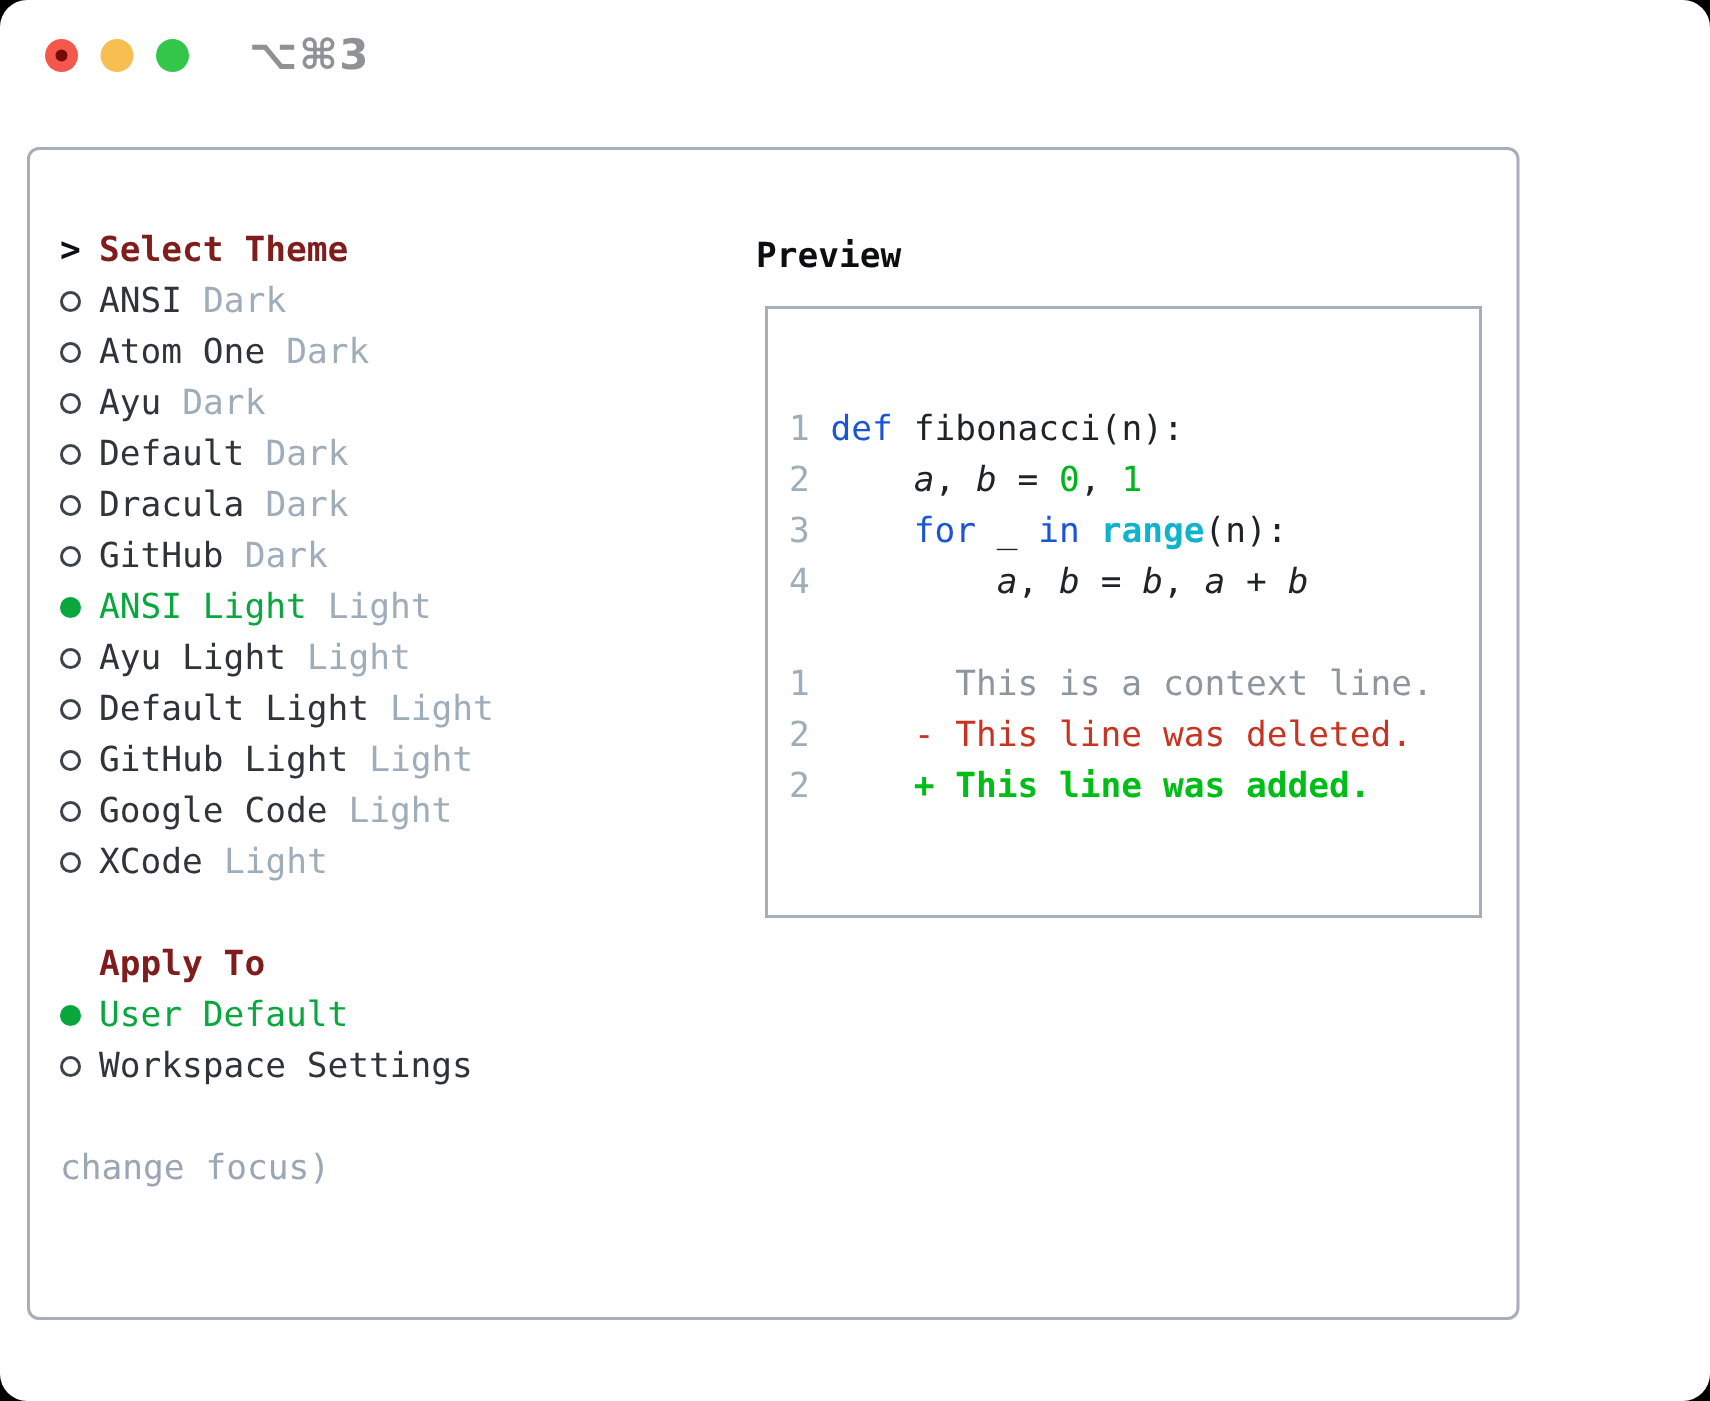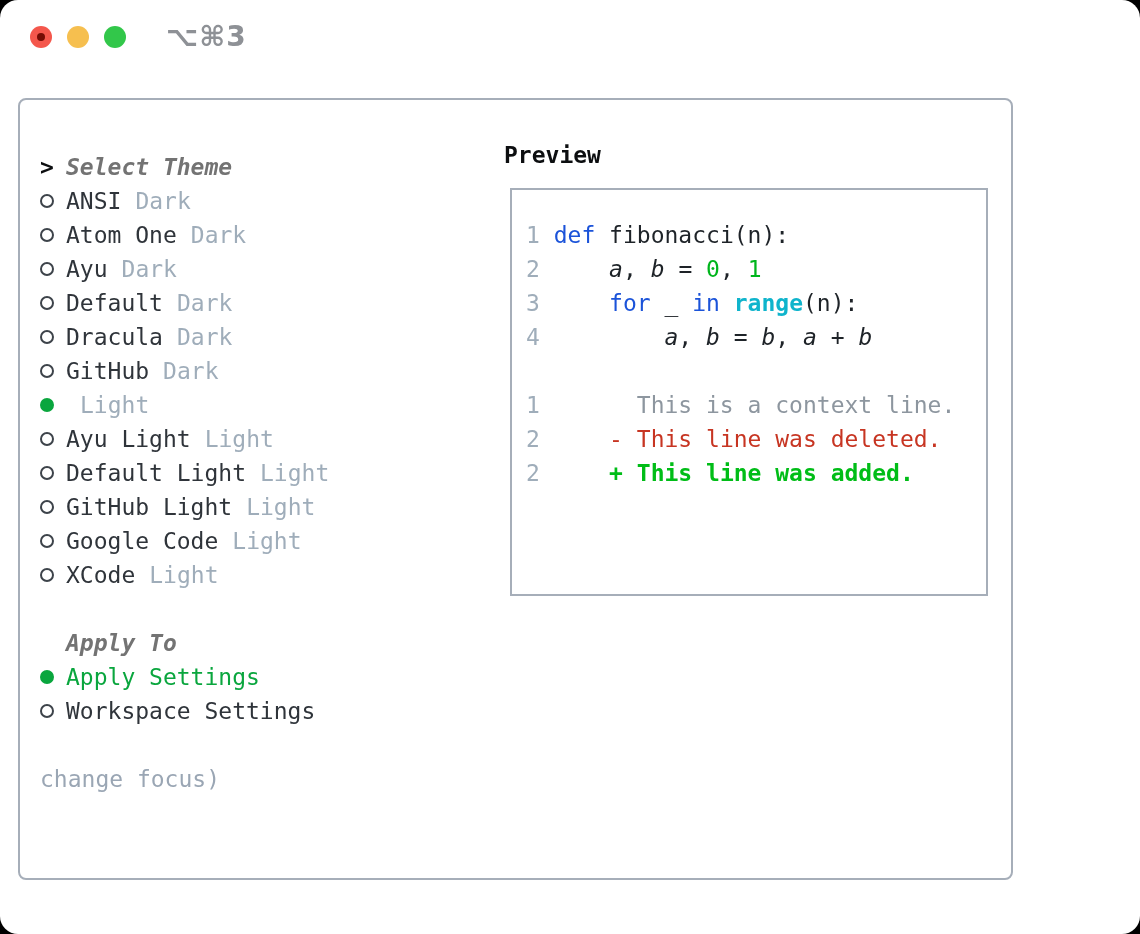--- a/index.html
+++ b/index.html
@@ -26,30 +26,30 @@
   }
   
   .left-panel{position:absolute;left:20px;top:50px;font-size:23px;line-height:34px;color:var(--text,#2f343a);}
   .row{display:flex;align-items:center;height:34px;white-space:pre;}
   .marker{width:26px;display:flex;align-items:center;flex:none;}
   .circle{width:14px;height:14px;border:2px solid #3d434a;border-radius:50%;box-sizing:border-box;}
   .row.selected .circle{background:var(--green,#0aa63e);border-color:var(--green,#0aa63e);}
   .row.selected .name{color:var(--green,#0aa63e);}
   .name{color:var(--text,#2f343a);}
   .tag{color:var(--dim,#9fadba);margin-left:14px;}
-  .hdr-text{font-weight:bold;color:#737373;font-style:italic;}
+  .hdr-text{font-weight:bold;color:#7f1d1d;}
   .pointer{width:26px;font-weight:bold;color:#0c0e10;flex:none;}
   .spacer{height:34px;}
   .hint{color:var(--hint,#9aa6b4);white-space:pre;height:34px;line-height:34px;}
   
-  .right-panel{position:absolute;left:484px;top:38px;}
+  .right-panel{position:absolute;left:484px;top:54px;}
   .preview-header{font-weight:bold;font-size:23px;line-height:34px;color:#0c0e10;}
   .preview-box{
     margin-top:16px;margin-left:6px;width:478px;height:408px;box-sizing:border-box;
-    border:2px solid var(--border,#a6aeb9);background:#fff;padding:28px 0 0 14px;overflow:hidden;
+    border:2px solid var(--border,#a6aeb9);background:#fff;padding:63px 0 0 14px;overflow:hidden;
   }
   .code-line{height:34px;line-height:34px;white-space:pre;font-size:23px;color:var(--code-text,#1e2328);}
   .tk-num{color:var(--linenum,#9fadba);}
   .tk-kw{color:var(--kw,#1b53d9);}
   .tk-fn{color:var(--fn,#0fb4cc);font-weight:bold;}
   .tk-numlit{color:var(--numlit,#00b51c);}
   .tk-var{font-style:italic;color:var(--code-text,#1e2328);}
   .tk-ctx{color:var(--ctx,#8d969f);}
   .tk-del{color:var(--del,#c73522);}
   .tk-add{color:var(--add,#00bd17);font-weight:bold;}
@@ -100,20 +100,21 @@
         <span class="name">Dracula</span>
         <span class="tag">Dark</span>
       </div>
       <div class="row">
         <span class="marker"><span class="circle"></span></span>
         <span class="name">GitHub</span>
         <span class="tag">Dark</span>
       </div>
       <div class="row selected">
         <span class="marker"><span class="circle"></span></span>
+        <span class="name">ANSI Light</span>
         <span class="tag">Light</span>
       </div>
       <div class="row">
         <span class="marker"><span class="circle"></span></span>
         <span class="name">Ayu Light</span>
         <span class="tag">Light</span>
       </div>
       <div class="row">
         <span class="marker"><span class="circle"></span></span>
         <span class="name">Default Light</span>
@@ -136,21 +137,21 @@
       </div>
 
       <div class="spacer"></div>
 
       <div class="row">
         <span class="marker"></span>
         <span class="hdr-text">Apply To</span>
       </div>
       <div class="row selected">
         <span class="marker"><span class="circle"></span></span>
-        <span class="name">Apply Settings</span>
+        <span class="name">User Default</span>
       </div>
       <div class="row">
         <span class="marker"><span class="circle"></span></span>
         <span class="name">Workspace Settings</span>
       </div>
 
       <div class="spacer"></div>
 
       <div class="hint">change focus)</div>
     </div>

